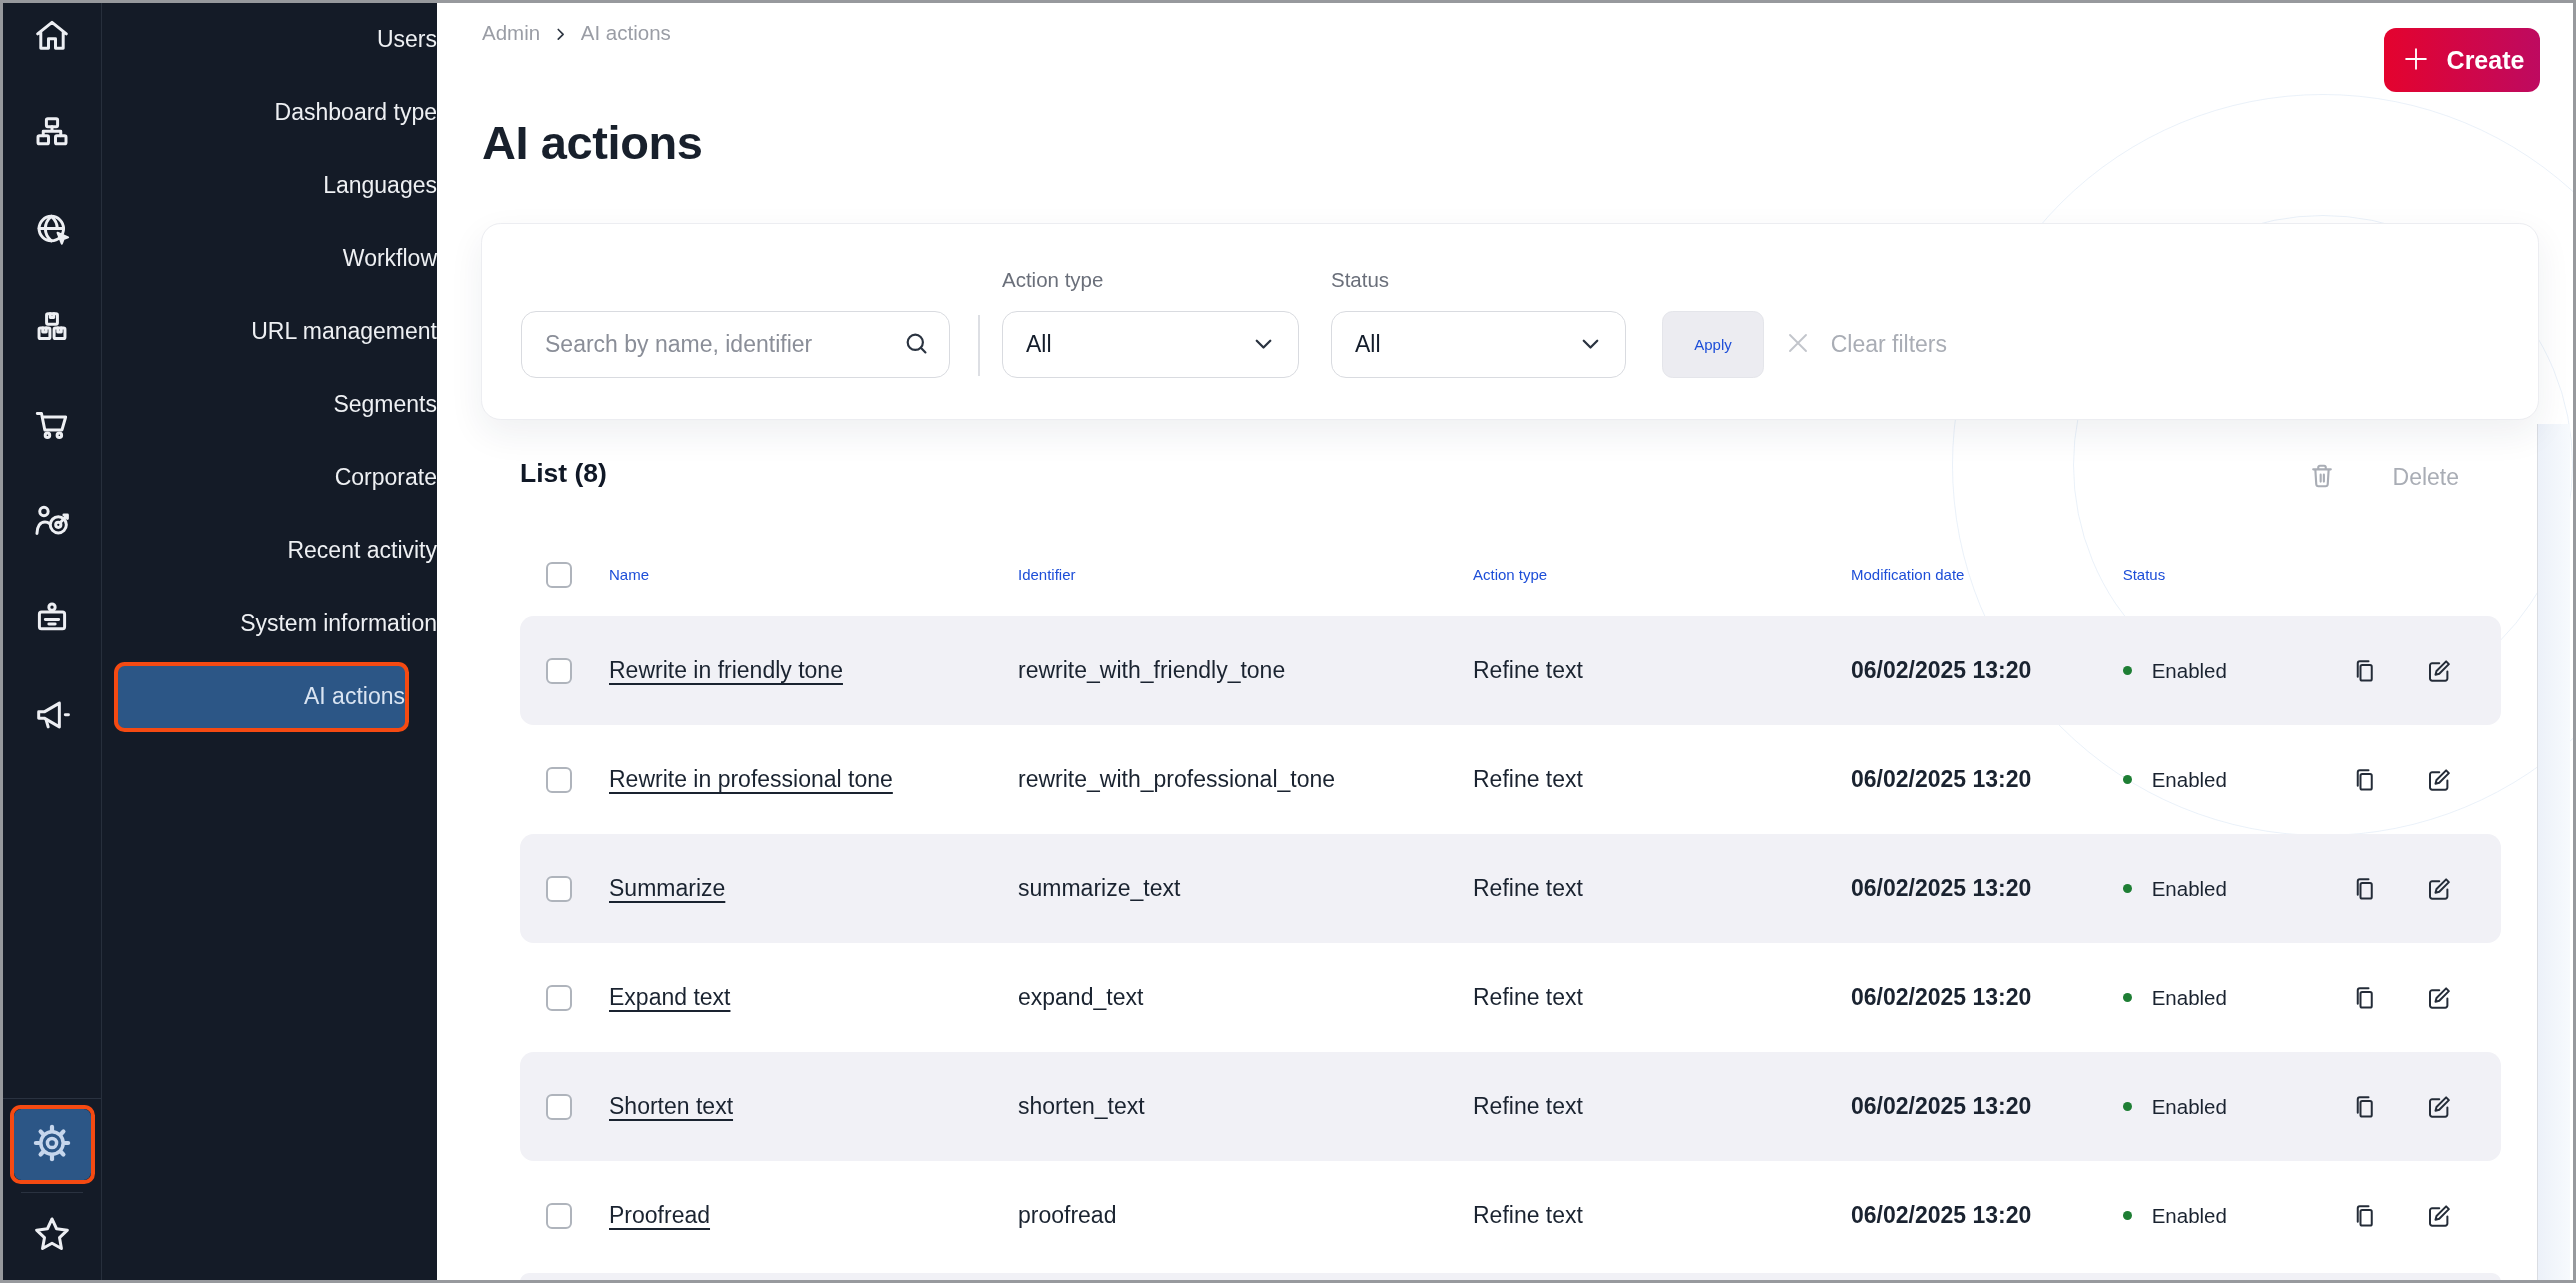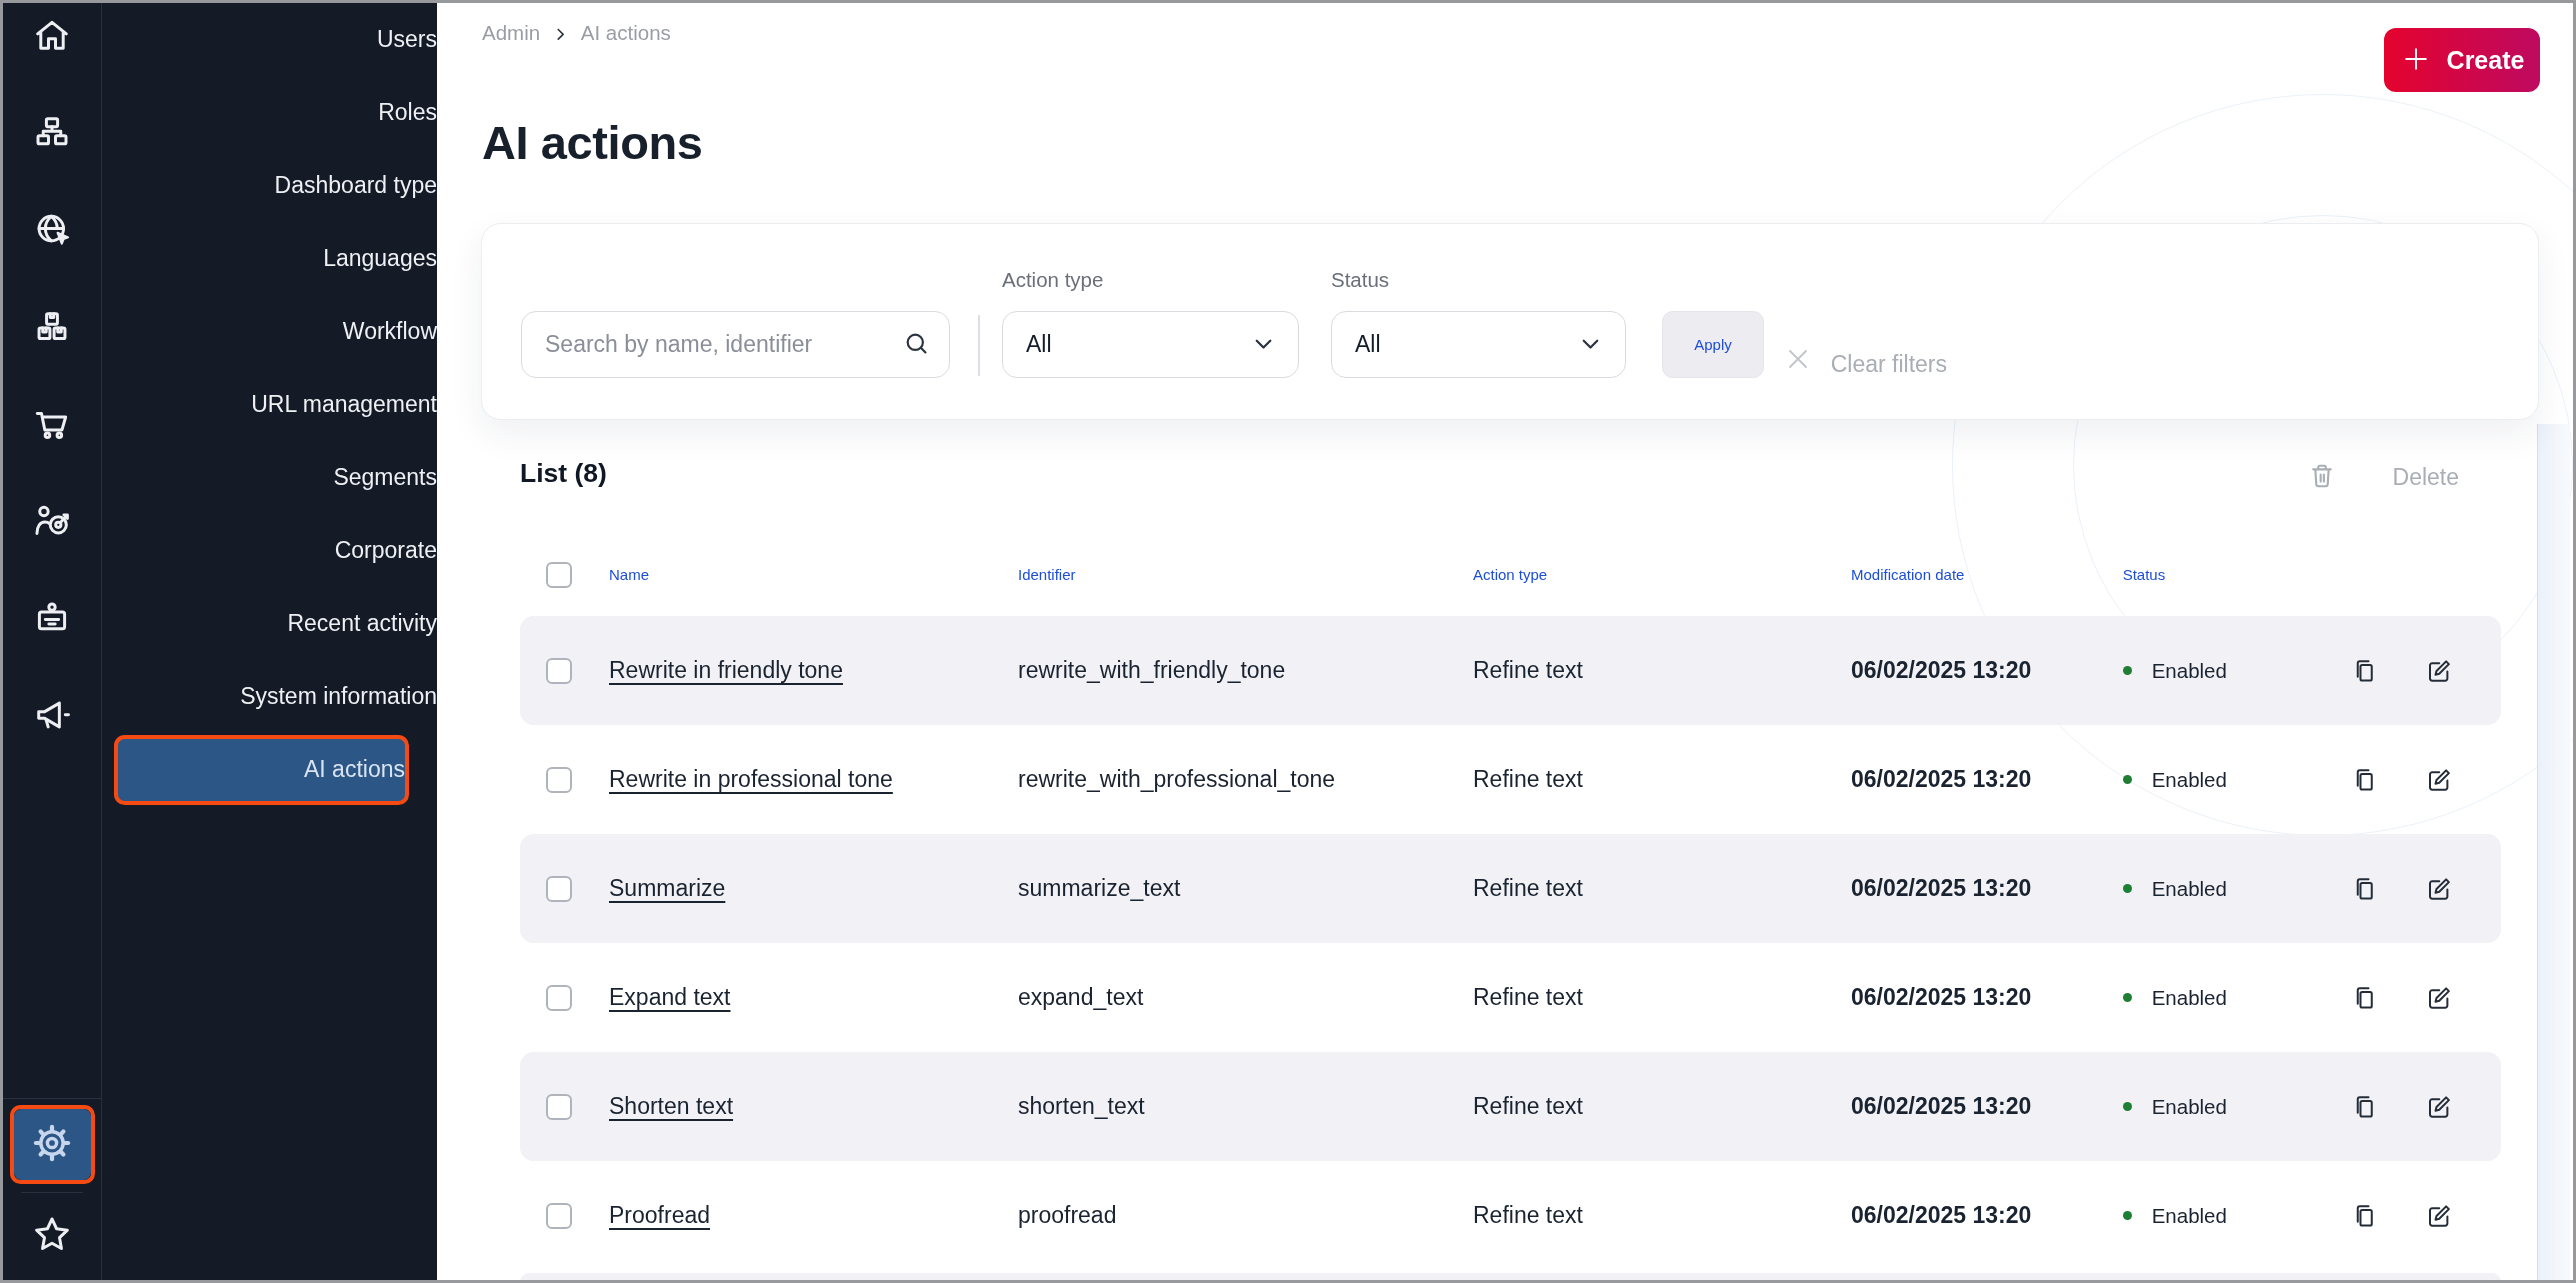--- a/index.html
+++ b/index.html
@@ -48,21 +48,21 @@
   .search-box { position:absolute; left:39px; top:87px; width:429px; height:67px; border:1.5px solid #D9DBE0; border-radius:15px; display:flex; align-items:center; background:#fff; }
   .search-box input { border:none; outline:none; flex:1; font-size:23px; color:#1B2431; padding:0 7.6px 0 23px; font-family:"Liberation Sans",sans-serif; background:transparent; }
   .search-box input::placeholder { color:#8A8E98; }
   .search-box svg { width:29px; height:29px; stroke:#2A3340; stroke-width:1.8; fill:none; stroke-linecap:round; margin-right:18px; flex-shrink:0; }
   .v-divider { position:absolute; left:496px; top:91px; width:1.5px; height:61px; background:#DDDFE4; }
   .field-label { position:absolute; font-size:20.5px; color:#6A6F7A; }
   .select { position:absolute; top:87px; height:67px; border:1.5px solid #D9DBE0; border-radius:15px; background:#fff; display:flex; align-items:center; justify-content:space-between; padding:0 21px 0 23px; cursor:pointer; }
   .select .sel-value { font-size:23px; color:#141D2B; font-weight:500; }
   .select svg { width:27px; height:27px; stroke:#2A3340; stroke-width:2; fill:none; stroke-linecap:round; stroke-linejoin:round; }
   .apply-btn { position:absolute; left:1180px; top:87px; width:102px; height:67px; background:#ECECF1; border:1.5px solid #E4E5EA; border-radius:10.6px; display:flex; align-items:center; justify-content:center; font-size:15px; color:#1d4ed8; cursor:pointer; }
-  .clear-btn { position:absolute; left:1300px; top:87px; height:67px; display:flex; align-items:flex-end; gap:16.7px; cursor:pointer; }
+  .clear-btn { position:absolute; left:1300px; top:87px; height:67px; display:flex; align-items:center; gap:16.7px; cursor:pointer; }
   .clear-btn svg { width:32px; height:32px; stroke:#C2C5CB; stroke-width:1.4; fill:none; stroke-linecap:round; }
   .clear-label { font-size:23px; color:#A9ADB5; }
 
   
   .list-title { position:absolute; left:83px; top:455px; font-size:26.5px; font-weight:700; color:#101826; }
   .delete-btn { position:absolute; right:114px; top:457px; display:flex; align-items:center; gap:16.7px; cursor:pointer; }
   .delete-btn svg { width:32px; height:32px; stroke:#A9ADB5; stroke-width:1.6; fill:none; stroke-linecap:round; stroke-linejoin:round; }
   .delete-label { font-size:23px; color:#A9ADB5;margin-left:38px; }
 
   .table { position:absolute; left:83px; top:530px; width:1981px; }
@@ -180,23 +180,20 @@
             <path d="M12 3.4 L14.6 9 L20.8 9.8 L16.3 14.1 L17.4 20.3 L12 17.3 L6.6 20.3 L7.7 14.1 L3.2 9.8 L9.4 9 Z"></path>
           </svg></span>
     </div>
   </div>
 
   <div class="menu">
     <div class="menu-item">
       <span class="menu-label">Users</span>
     </div>
 
-    <div class="menu-item">
-      <span class="menu-label">Roles</span>
-    </div>
 
 
     <div class="menu-item">
       <span class="menu-label">Dashboard type</span>
     </div>
 
     <div class="menu-item">
       <span class="menu-label">Languages</span>
     </div>
 

